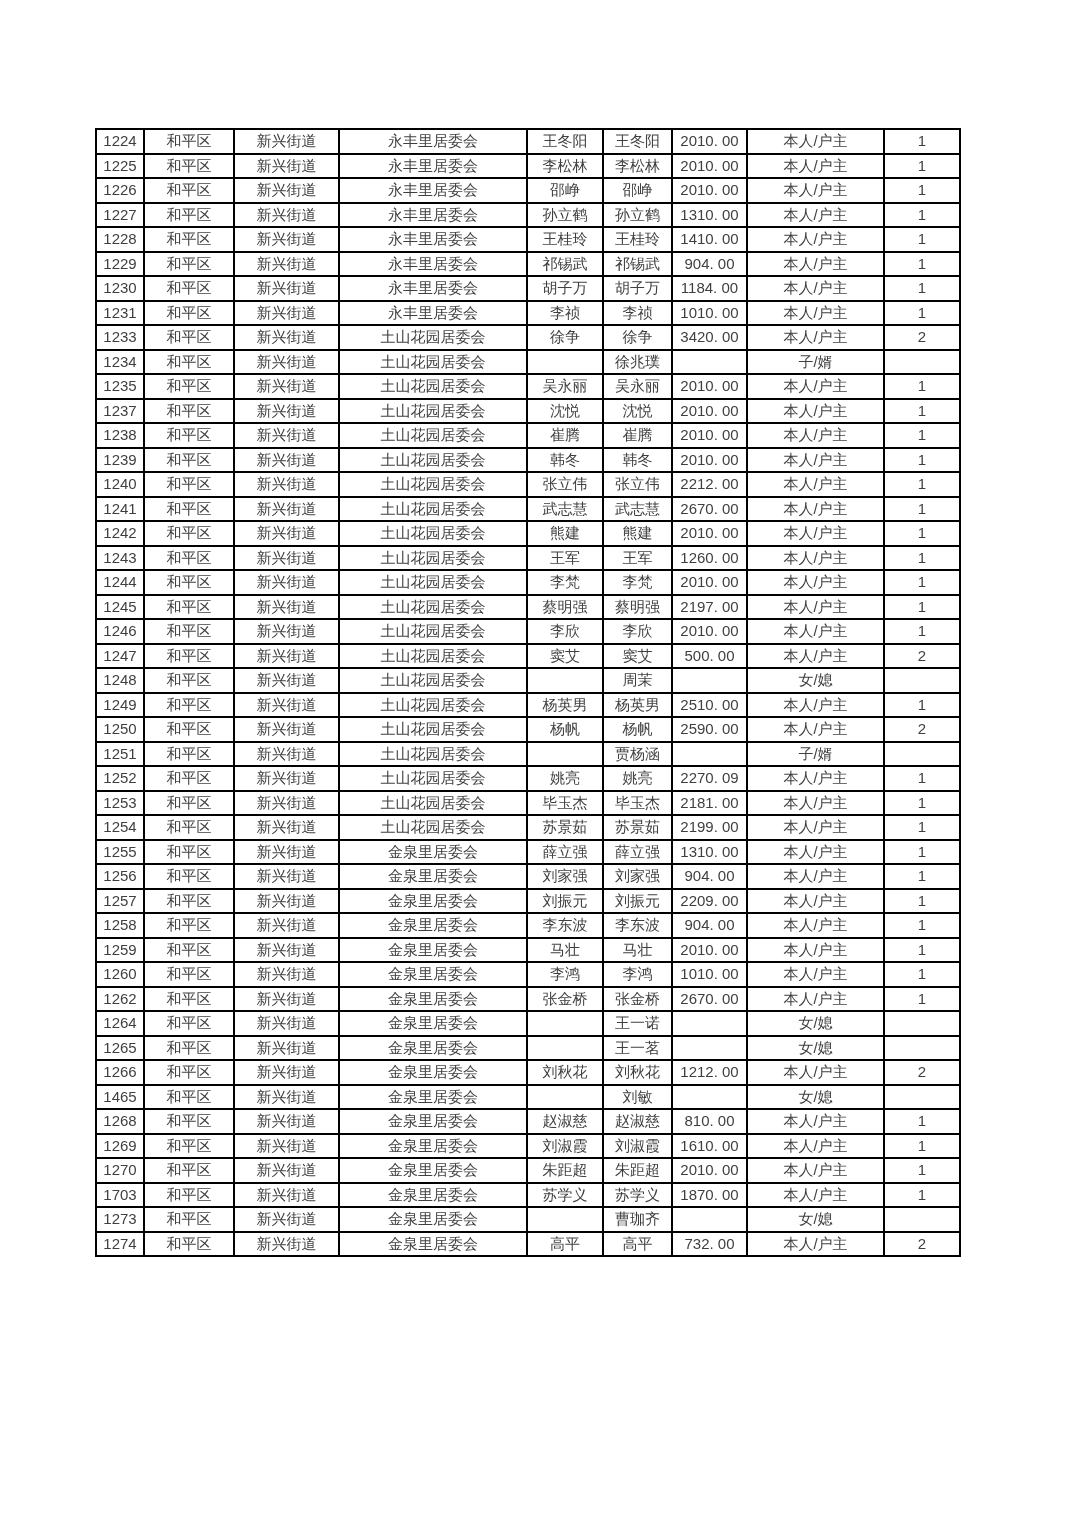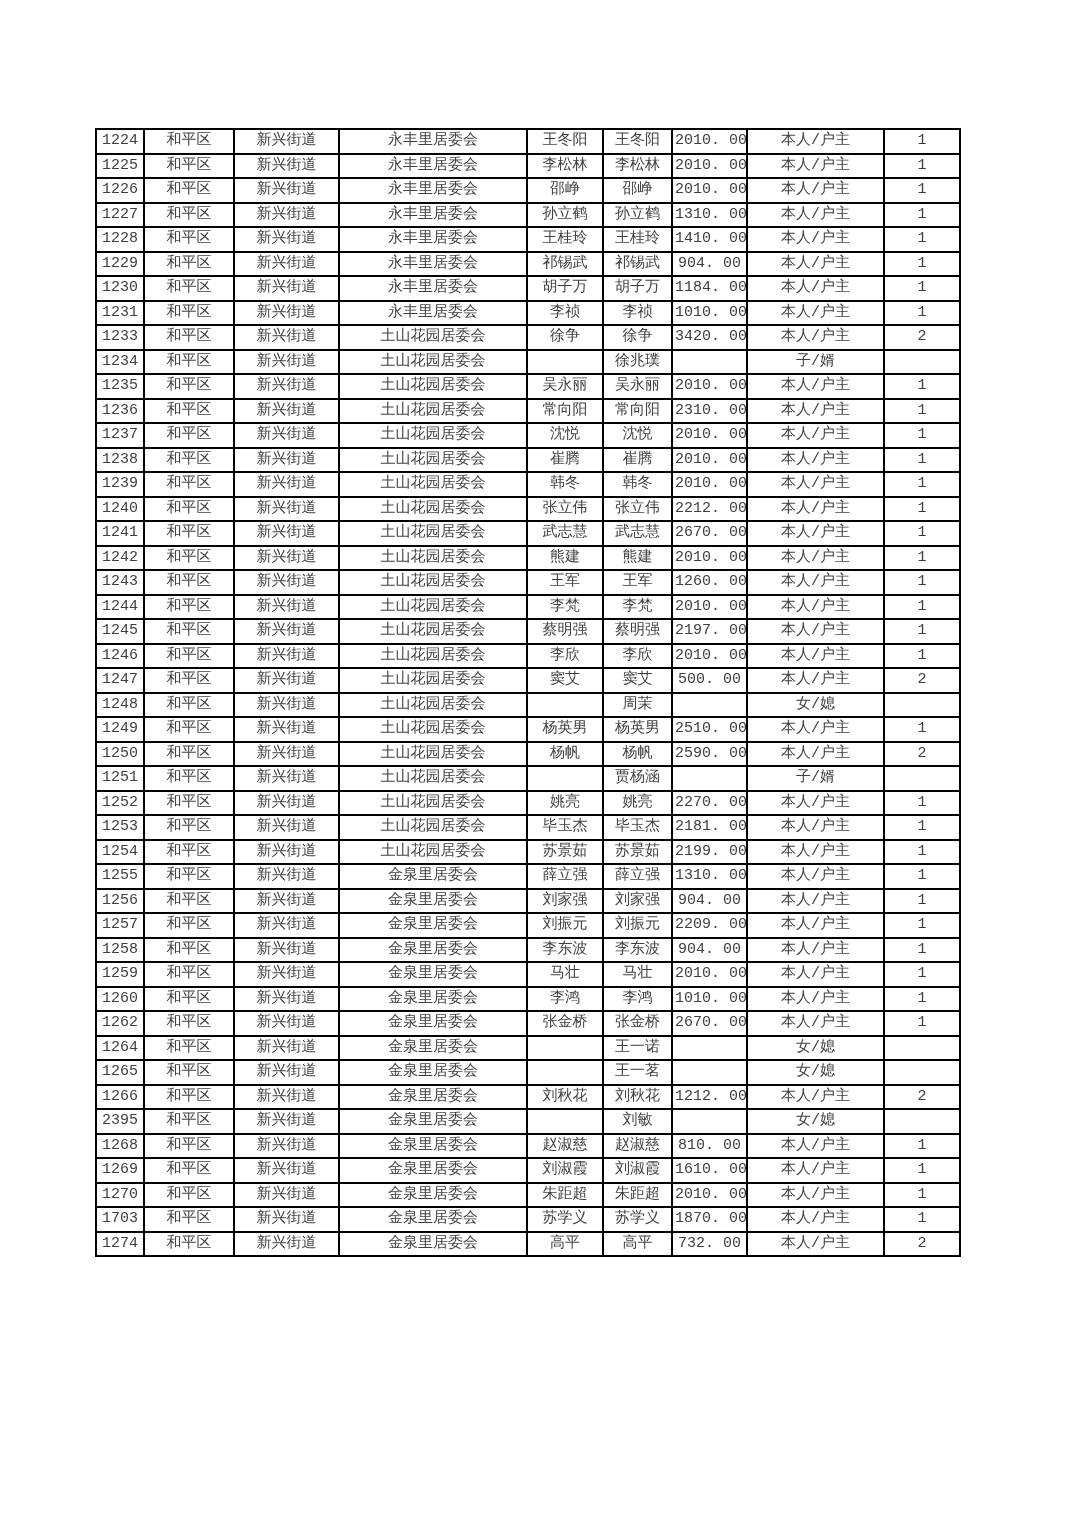--- a/index.html
+++ b/index.html
@@ -6,21 +6,21 @@
     margin: 0;
     padding: 0;
     background: #ffffff;
   }
   .page {
     position: relative;
     width: 1075px;
     height: 1519px;
     background: #ffffff;
     overflow: hidden;
-    font-family: Liberation Mono, monospace;
+    font-family: Liberation Sans, sans-serif;
   }
   table.data-table {
     position: absolute;
     left: 95px;
     top: 128px;
     width: 864px;
     border-collapse: collapse;
     table-layout: fixed;
     border: 2px solid #000000;
   }
@@ -178,31 +178,20 @@
           <td>和平区</td>
           <td>新兴街道</td>
           <td>土山花园居委会</td>
           <td>吴永丽</td>
           <td>吴永丽</td>
           <td>2010. 00</td>
           <td>本人/户主</td>
           <td>1</td>
         </tr>
         <tr>
-          <td>1236</td>
-          <td>和平区</td>
-          <td>新兴街道</td>
-          <td>土山花园居委会</td>
-          <td>常向阳</td>
-          <td>常向阳</td>
-          <td>2310. 00</td>
-          <td>本人/户主</td>
-          <td>1</td>
-        </tr>
-        <tr>
           <td>1237</td>
           <td>和平区</td>
           <td>新兴街道</td>
           <td>土山花园居委会</td>
           <td>沈悦</td>
           <td>沈悦</td>
           <td>2010. 00</td>
           <td>本人/户主</td>
           <td>1</td>
         </tr>
@@ -360,21 +349,21 @@
           <td>子/婿</td>
           <td></td>
         </tr>
         <tr>
           <td>1252</td>
           <td>和平区</td>
           <td>新兴街道</td>
           <td>土山花园居委会</td>
           <td>姚亮</td>
           <td>姚亮</td>
-          <td>2270. 00</td>
+          <td>2270. 09</td>
           <td>本人/户主</td>
           <td>1</td>
         </tr>
         <tr>
           <td>1253</td>
           <td>和平区</td>
           <td>新兴街道</td>
           <td>土山花园居委会</td>
           <td>毕玉杰</td>
           <td>毕玉杰</td>
@@ -497,21 +486,21 @@
           <td>和平区</td>
           <td>新兴街道</td>
           <td>金泉里居委会</td>
           <td>刘秋花</td>
           <td>刘秋花</td>
           <td>1212. 00</td>
           <td>本人/户主</td>
           <td>2</td>
         </tr>
         <tr>
-          <td>2395</td>
+          <td>1465</td>
           <td>和平区</td>
           <td>新兴街道</td>
           <td>金泉里居委会</td>
           <td></td>
           <td>刘敏</td>
           <td></td>
           <td>女/媳</td>
           <td></td>
         </tr>
         <tr>
@@ -550,20 +539,31 @@
         <tr>
           <td>1703</td>
           <td>和平区</td>
           <td>新兴街道</td>
           <td>金泉里居委会</td>
           <td>苏学义</td>
           <td>苏学义</td>
           <td>1870. 00</td>
           <td>本人/户主</td>
           <td>1</td>
+        </tr>
+        <tr>
+          <td>1273</td>
+          <td>和平区</td>
+          <td>新兴街道</td>
+          <td>金泉里居委会</td>
+          <td></td>
+          <td>曹珈齐</td>
+          <td></td>
+          <td>女/媳</td>
+          <td></td>
         </tr>
         <tr>
           <td>1274</td>
           <td>和平区</td>
           <td>新兴街道</td>
           <td>金泉里居委会</td>
           <td>高平</td>
           <td>高平</td>
           <td>732. 00</td>
           <td>本人/户主</td>

